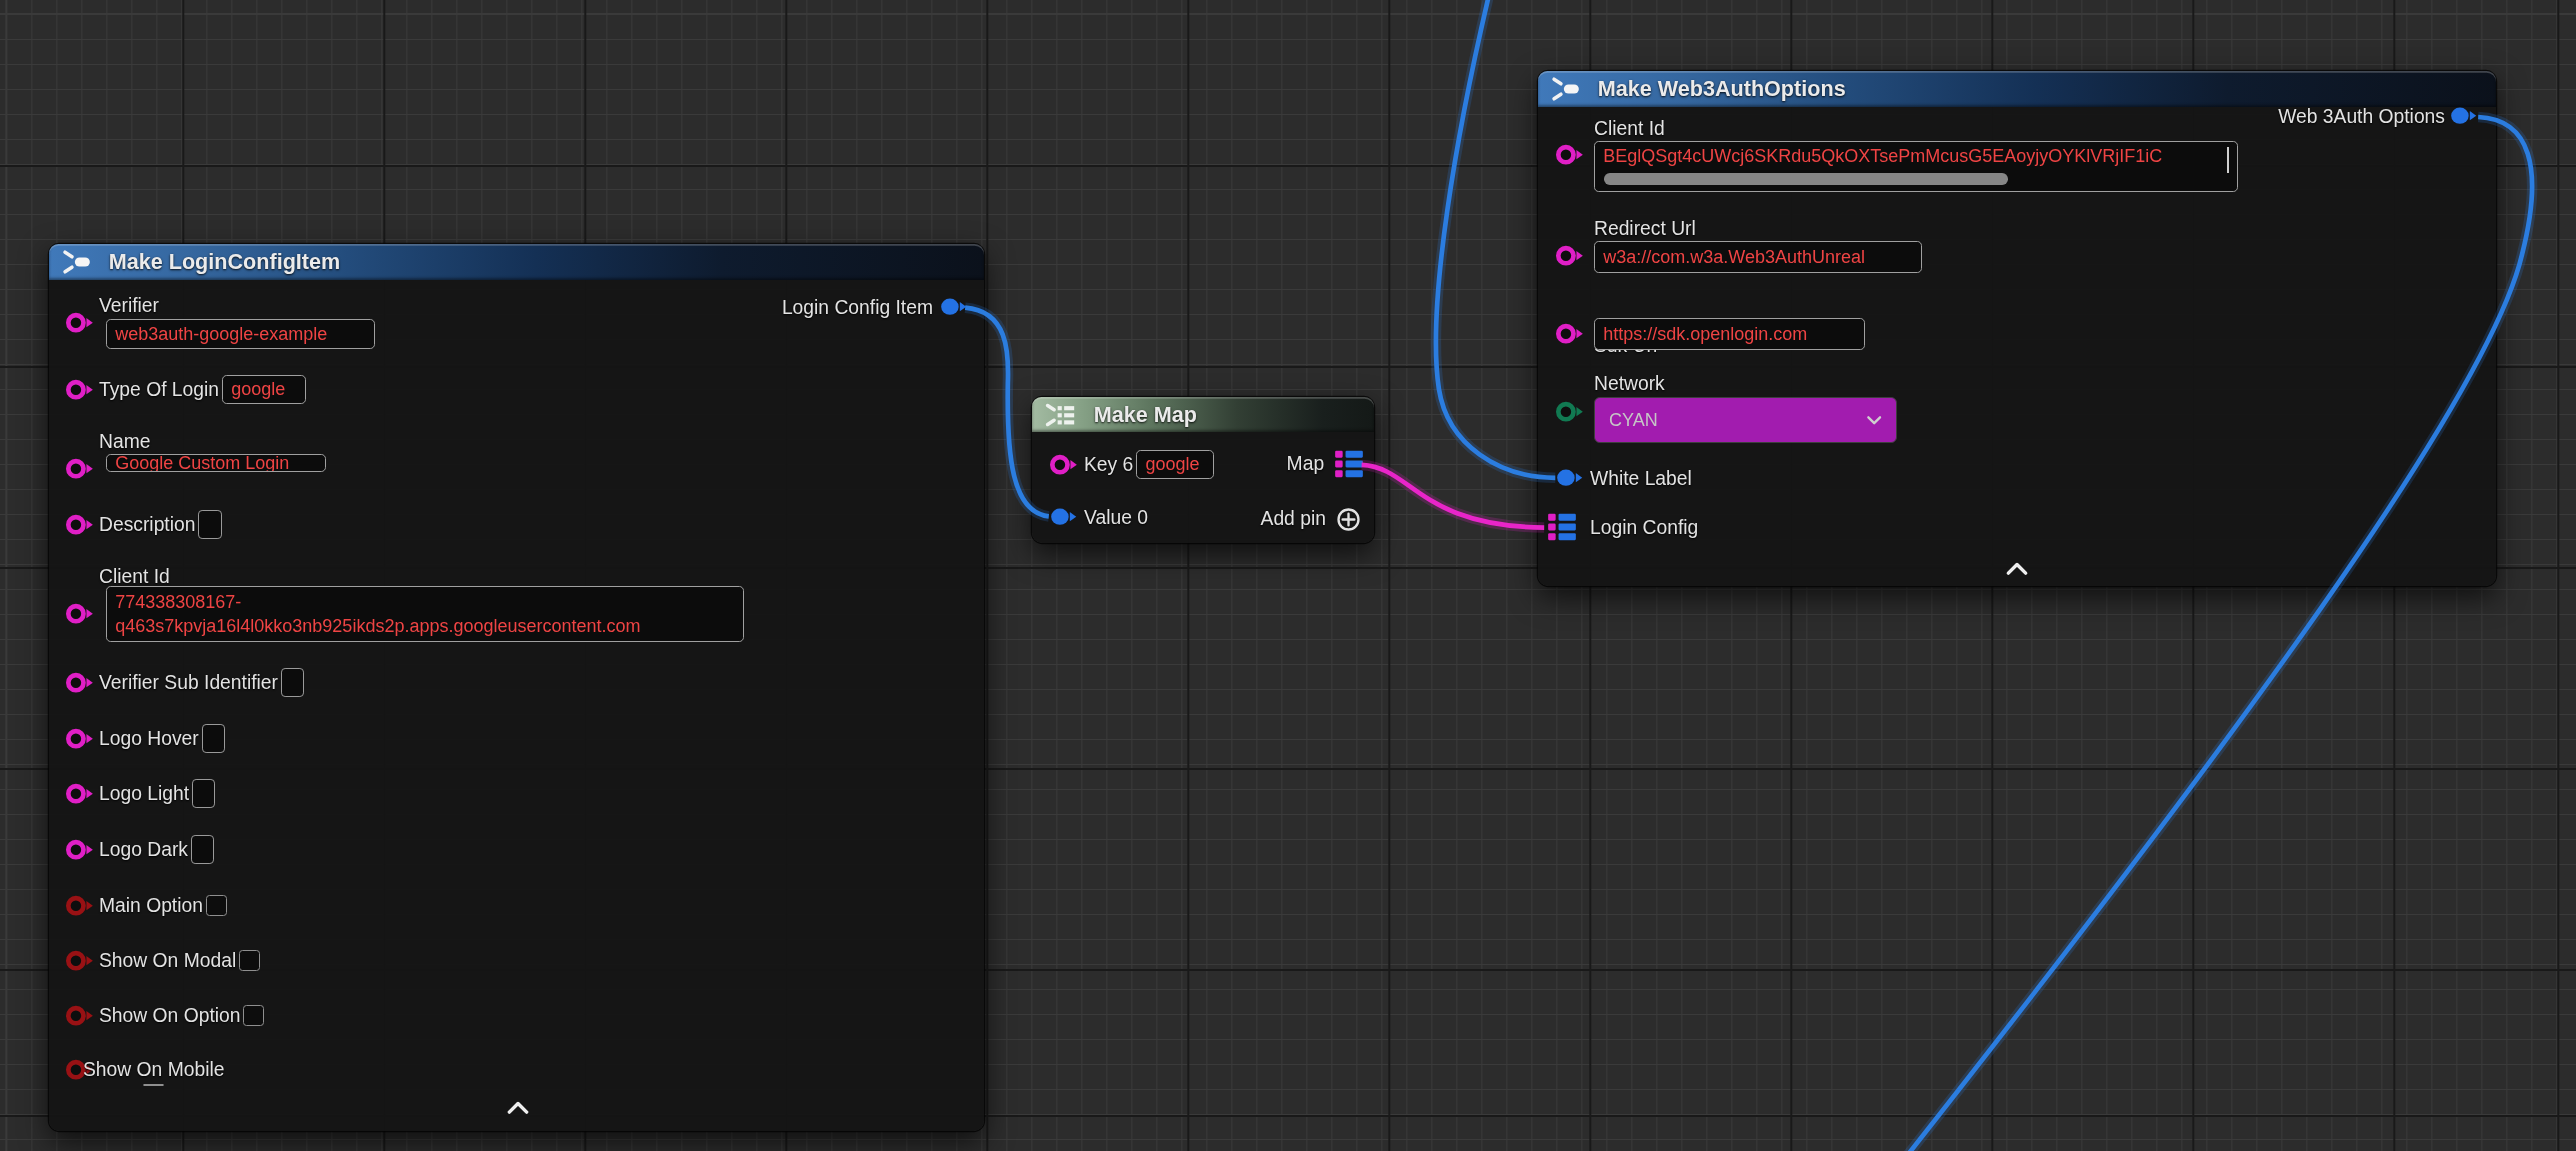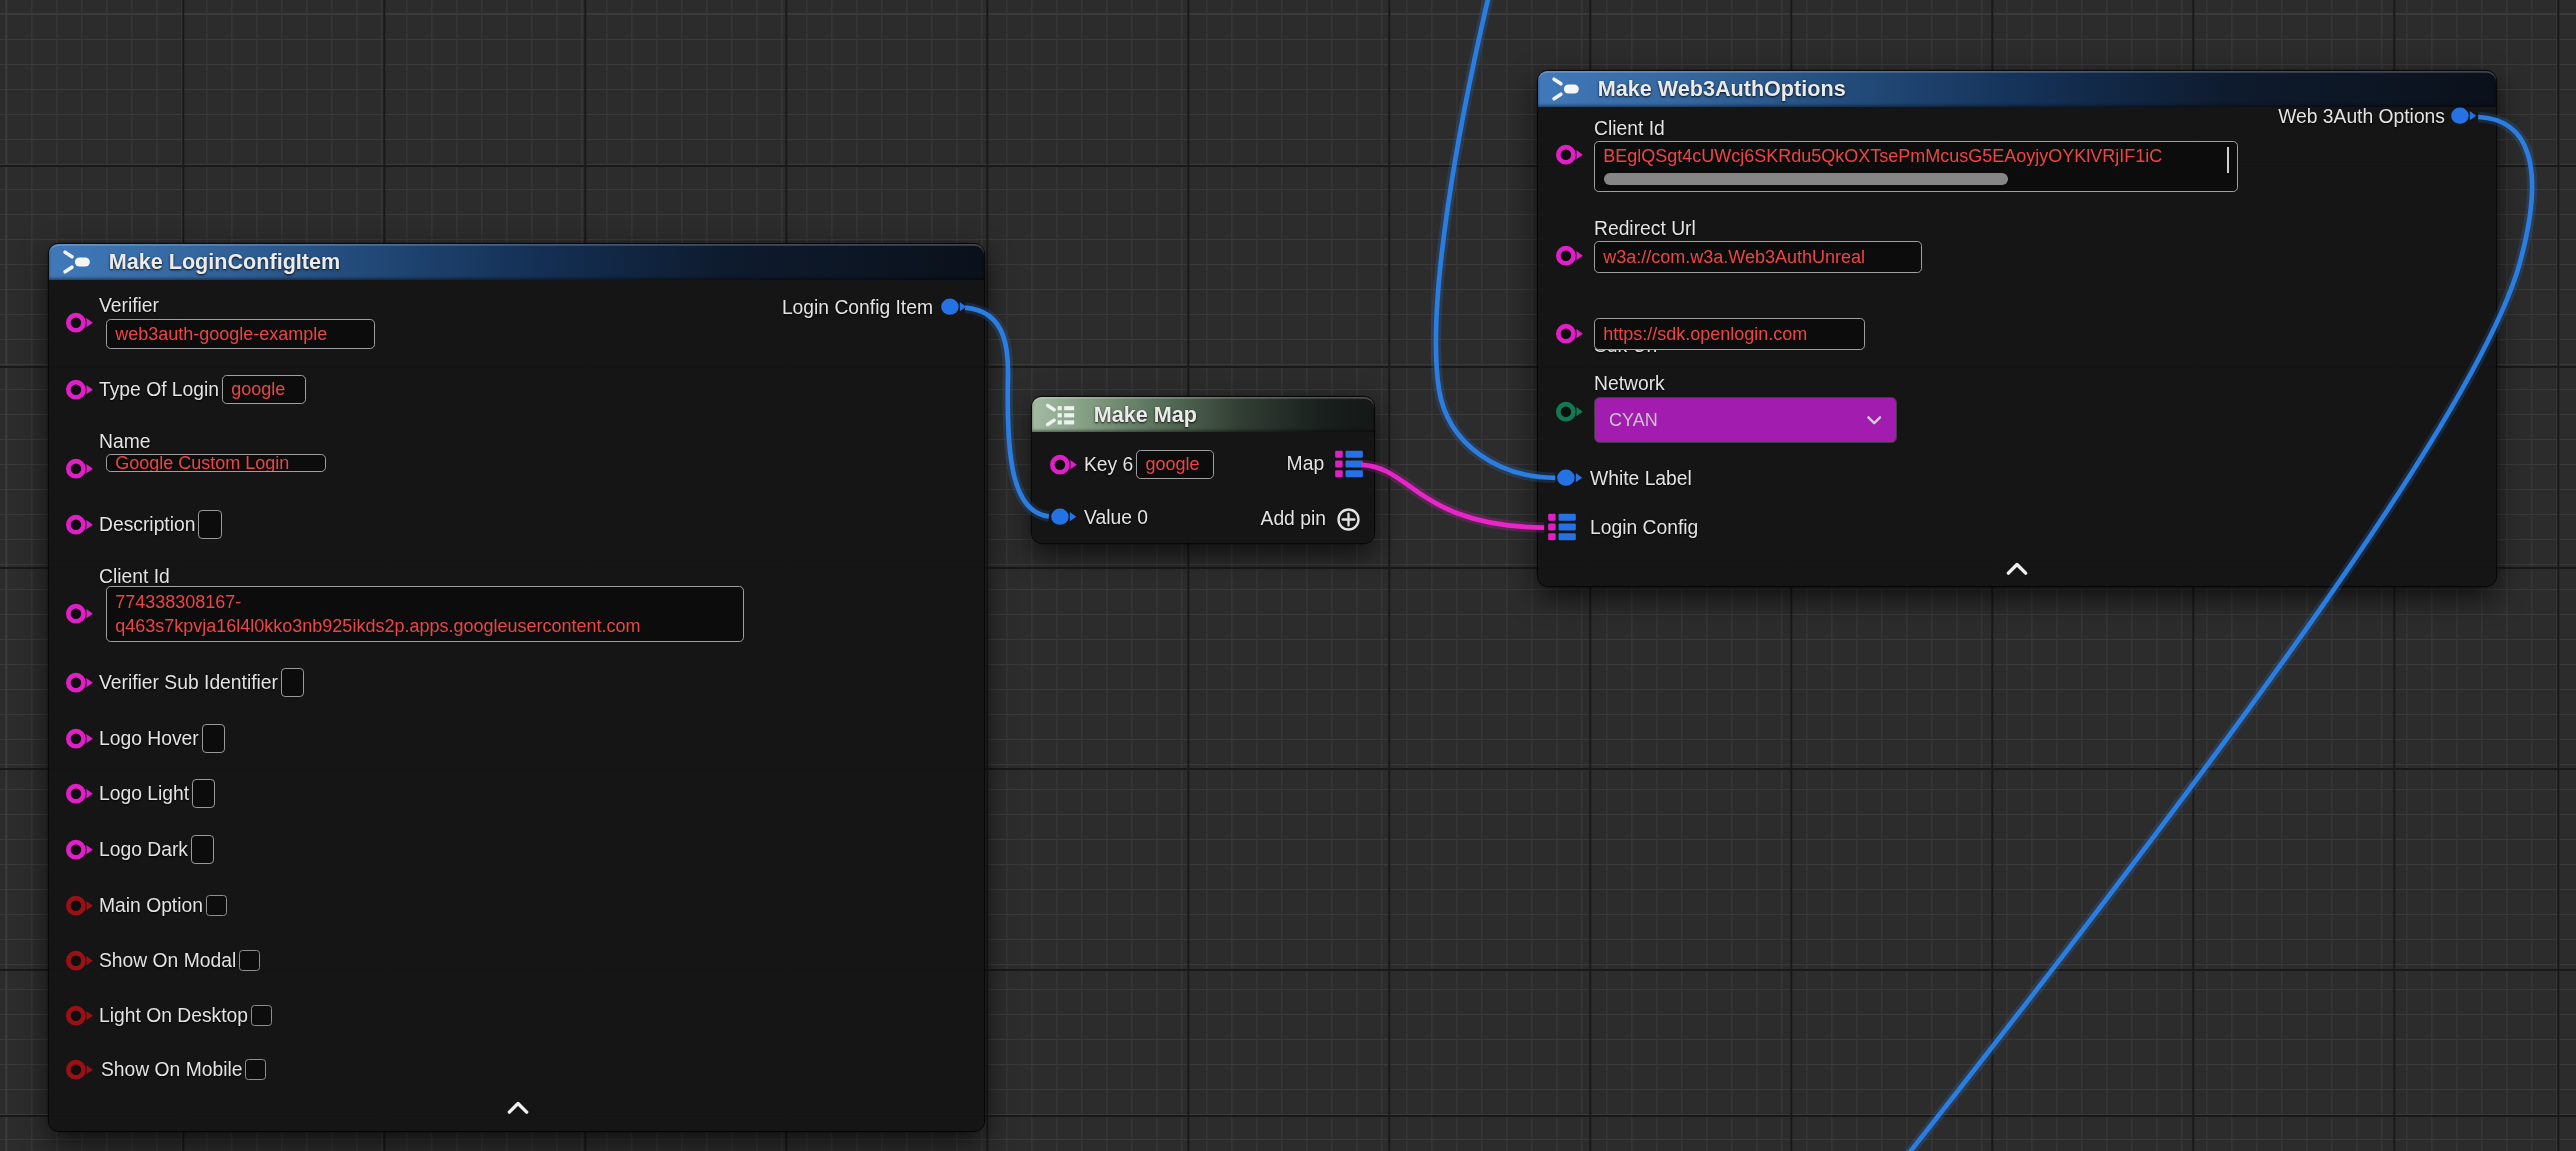--- a/index.html
+++ b/index.html
@@ -162,29 +162,29 @@
     <div class="row" style="left:50px;top:706px;height:21px;">
       <span class="lbl2">Show On Modal</span>
       <div class="chk"></div>
     </div>
 
     <svg class="pin" style="left:17px;top:760px;" width="28" height="23.4" viewBox="0 0 48 40">
       <circle cx="17" cy="20" r="13" fill="#0e0e0e" stroke-width="8" stroke="#991114"></circle>
       <path d="M35 12 L46 20 L35 28 Z" fill="#991114"></path>
     </svg>
     <div class="row" style="left:50px;top:761px;height:21px;">
-      <span class="lbl2">Light On Desktop</span>
+      <span class="lbl2">Show On Option</span>
       <div class="chk"></div>
     </div>
 
     <svg class="pin" style="left:17px;top:814px;" width="28" height="23.4" viewBox="0 0 48 40">
       <circle cx="17" cy="20" r="13" fill="#0e0e0e" stroke-width="8" stroke="#991114"></circle>
       <path d="M35 12 L46 20 L35 28 Z" fill="#991114"></path>
     </svg>
-    <div class="row" style="left:52px;top:815px;height:21px;">
+    <div class="row" style="left:34px;top:815px;height:21px;flex-direction:column;">
       <span class="lbl2">Show On Mobile</span>
       <div class="chk"></div>
     </div>
 
     <svg class="chev" style="left:456px;top:856px;" width="26" height="15" viewBox="0 0 44 26">
       <path d="M7 21 L22 6 L37 21" stroke="#efefef" stroke-width="6" fill="none" stroke-linecap="round" stroke-linejoin="round"></path>
     </svg>
   </div>
 
   <div class="node" style="left:1032px;top:397px;width:342px;height:146px;">

